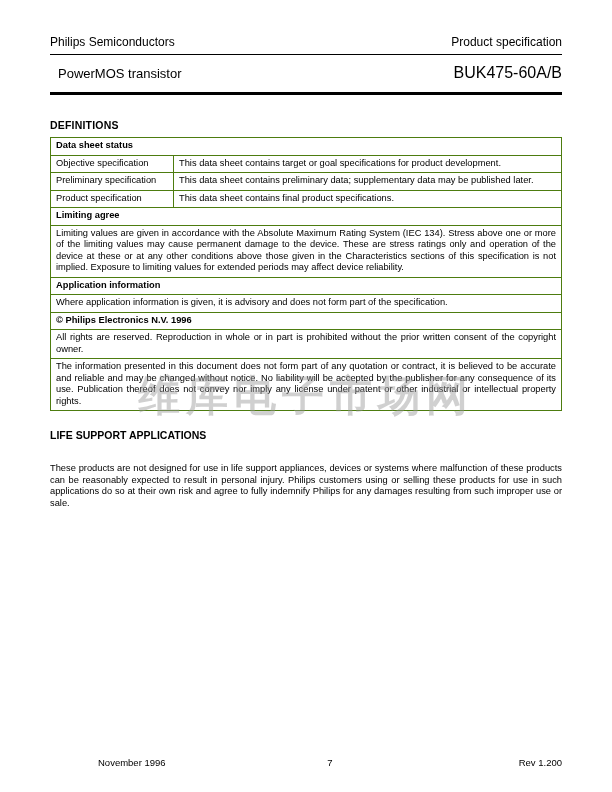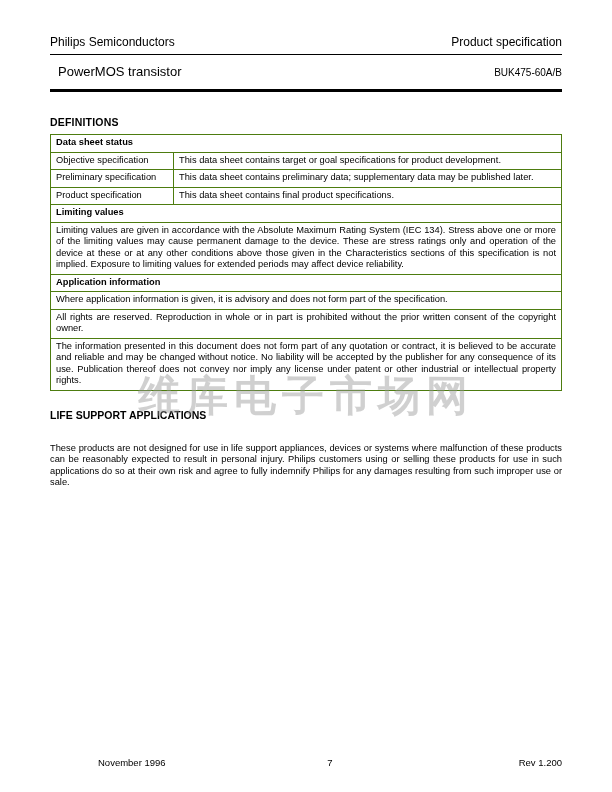--- a/index.html
+++ b/index.html
@@ -34,21 +34,21 @@
     padding: 5px 0 5px 0;
     margin-top: 30px;
   }
   .title-row {
     display: flex;
     justify-content: space-between;
     align-items: baseline;
     padding: 9px 0 10px 8px;
   }
   .title-left  { font-size: 13px; }
-  .title-right { font-size: 10px; }
+  .title-right { font-size: 16px; }
 
   .section-heading {
     font-size: 10.5px;
     font-weight: bold;
     margin-top: 24px;
     margin-bottom: 6px;
     letter-spacing: 0.2px;
   }
 
   table.def-table {
@@ -141,30 +141,33 @@
       </tr>
       <tr>
         <td class="term-cell">Preliminary specification</td>
         <td>This data sheet contains preliminary data; supplementary data may be published later.</td>
       </tr>
       <tr>
         <td class="term-cell">Product specification</td>
         <td>This data sheet contains final product specifications.</td>
       </tr>
       <tr>
-        <td colspan="2" class="hdr-cell">Limiting values</td>
+        <td colspan="2" class="hdr-cell">Limiting agree</td>
       </tr>
       <tr>
         <td colspan="2" class="para-cell">Limiting values are given in accordance with the Absolute Maximum Rating System (IEC 134).  Stress above one or more of the limiting values may cause permanent damage to the device.  These are stress ratings only and operation of the device at these or at any other conditions above those given in the Characteristics sections of this specification is not implied.  Exposure to limiting values for extended periods may affect device reliability.</td>
       </tr>
       <tr>
         <td colspan="2" class="hdr-cell">Application information</td>
       </tr>
       <tr>
         <td colspan="2">Where application information is given, it is advisory and does not form part of the specification.</td>
+      </tr>
+      <tr>
+        <td colspan="2" class="hdr-cell">© Philips Electronics N.V. 1996</td>
       </tr>
       <tr>
         <td colspan="2" class="para-cell">All rights are reserved.  Reproduction in whole or in part is prohibited without the prior written consent of the copyright owner.</td>
       </tr>
       <tr>
         <td colspan="2" class="para-cell">The information presented in this document does not form part of any quotation or contract, it is believed to be accurate and reliable and may be changed without notice.  No liability will be accepted by the publisher for any consequence of its use.  Publication thereof does not convey nor imply any license under patent or other industrial or intellectual property rights.</td>
       </tr>
     </tbody>
       </table>
 

